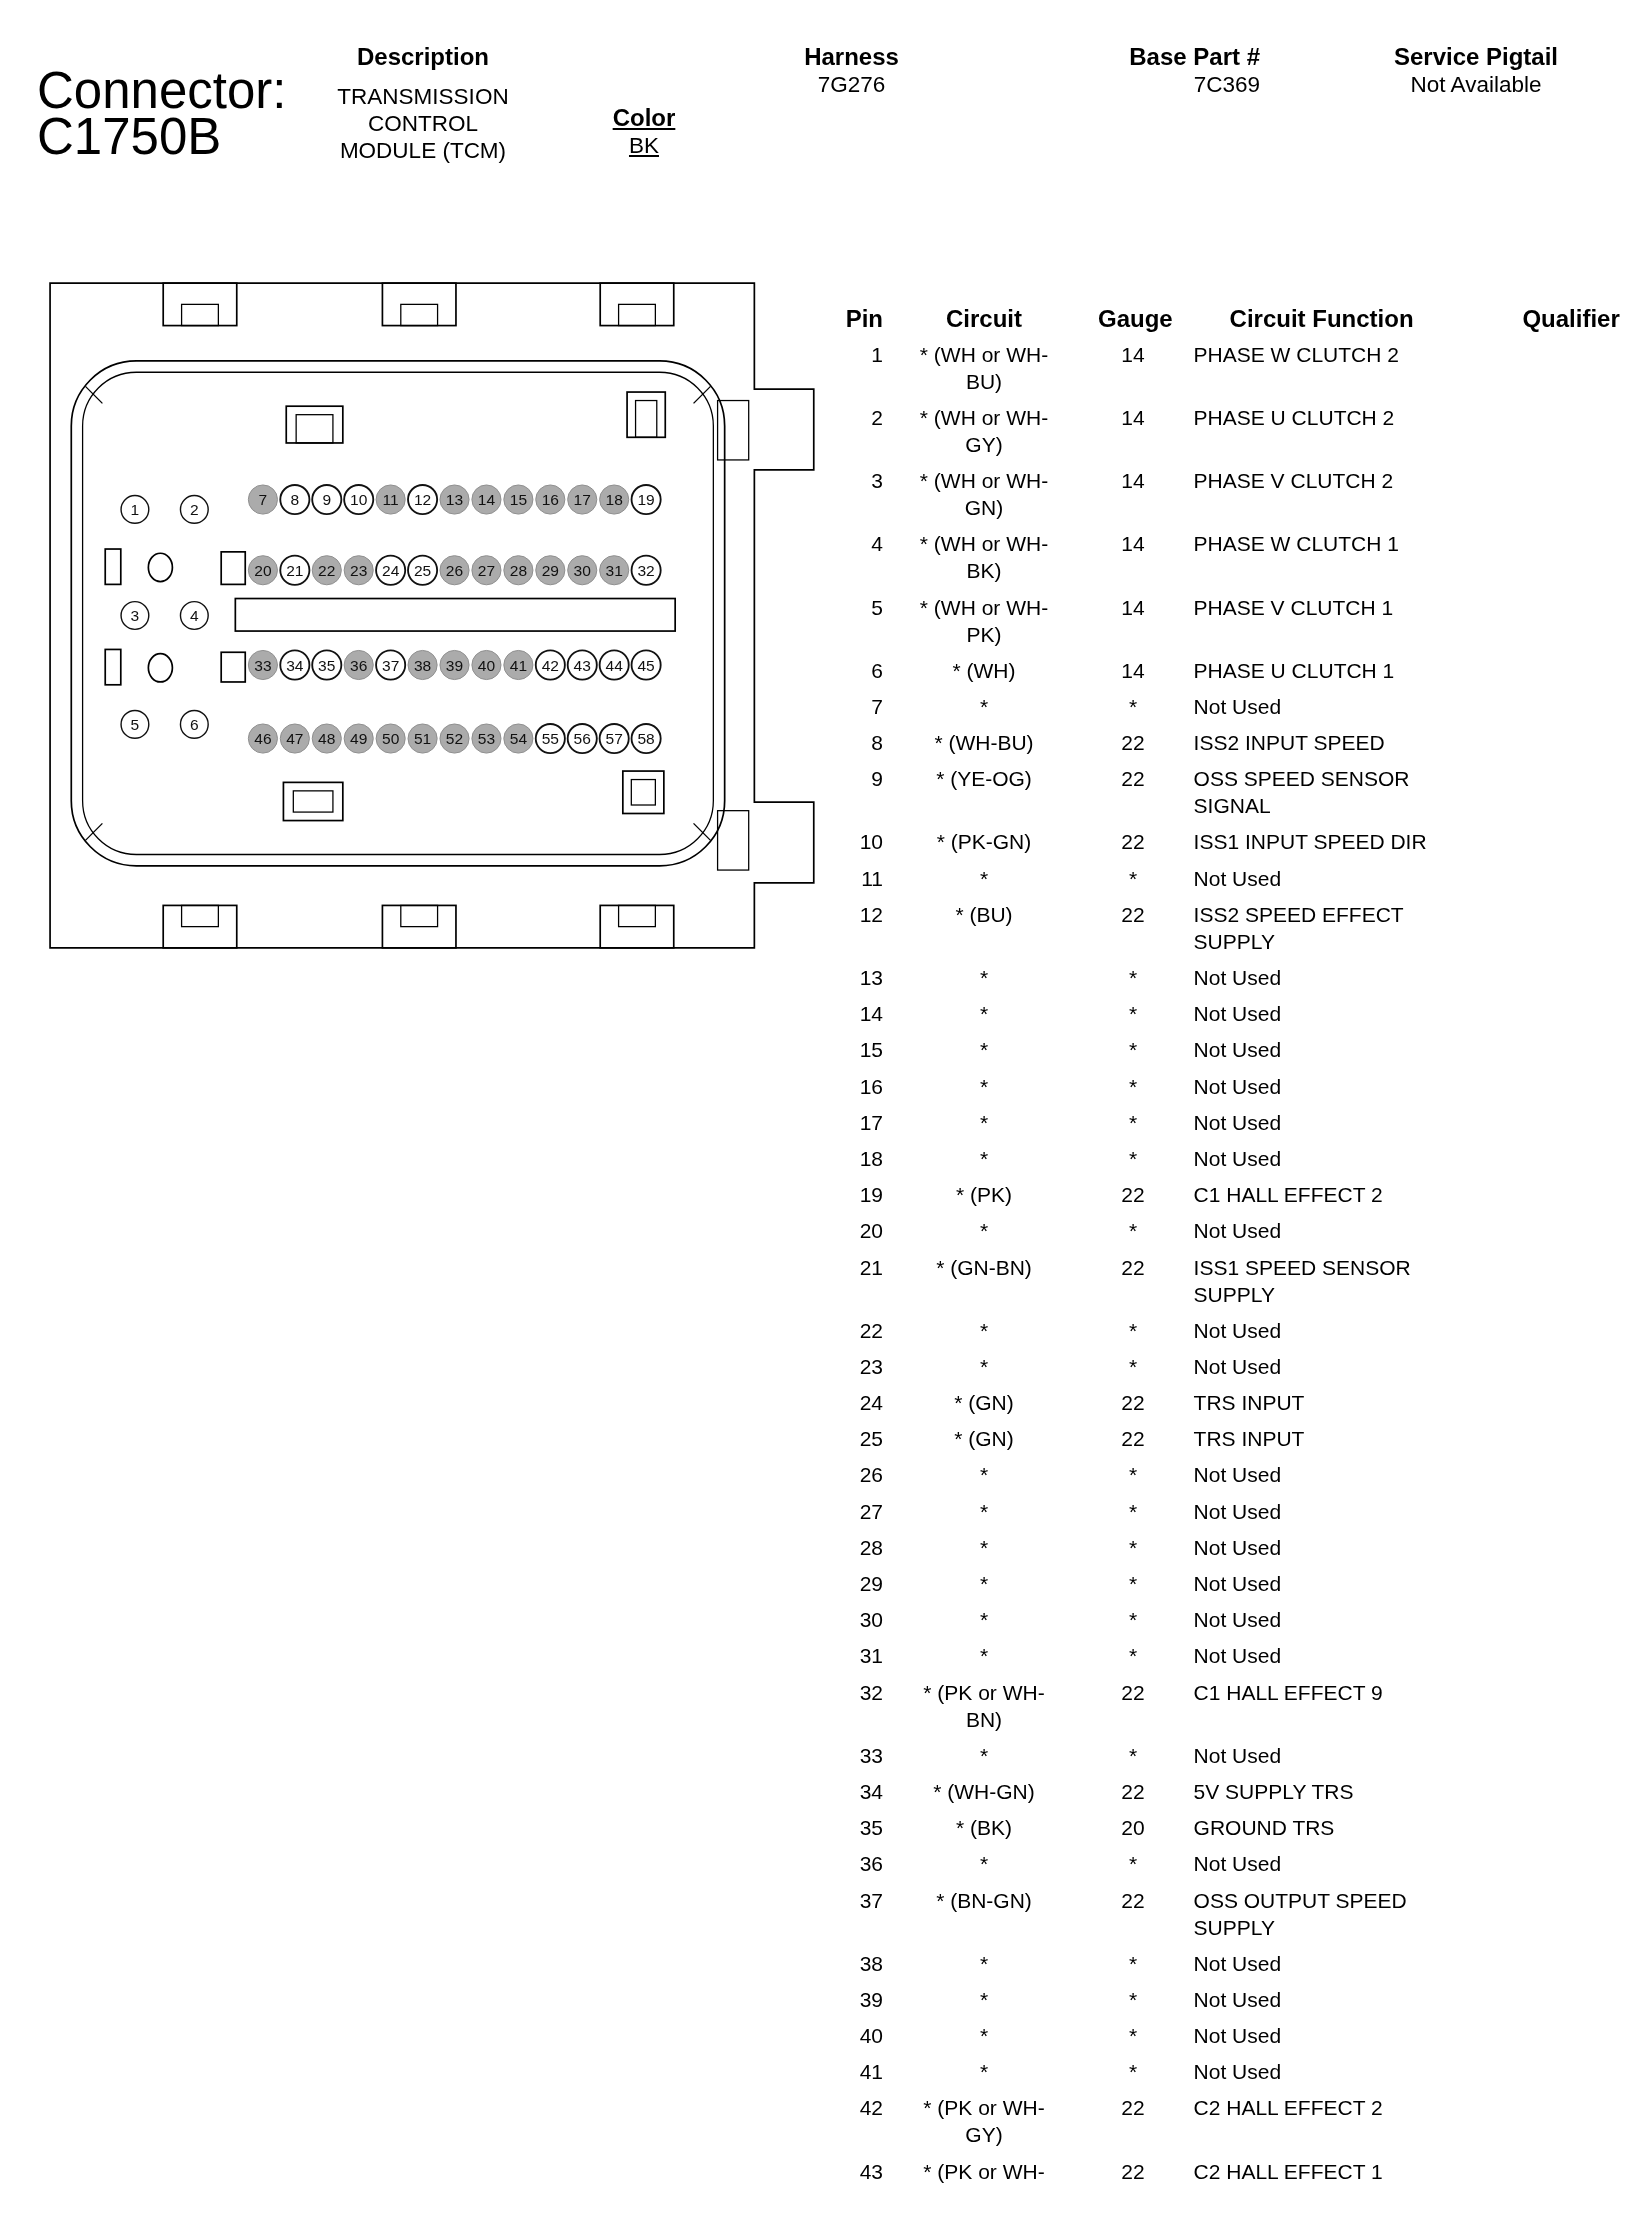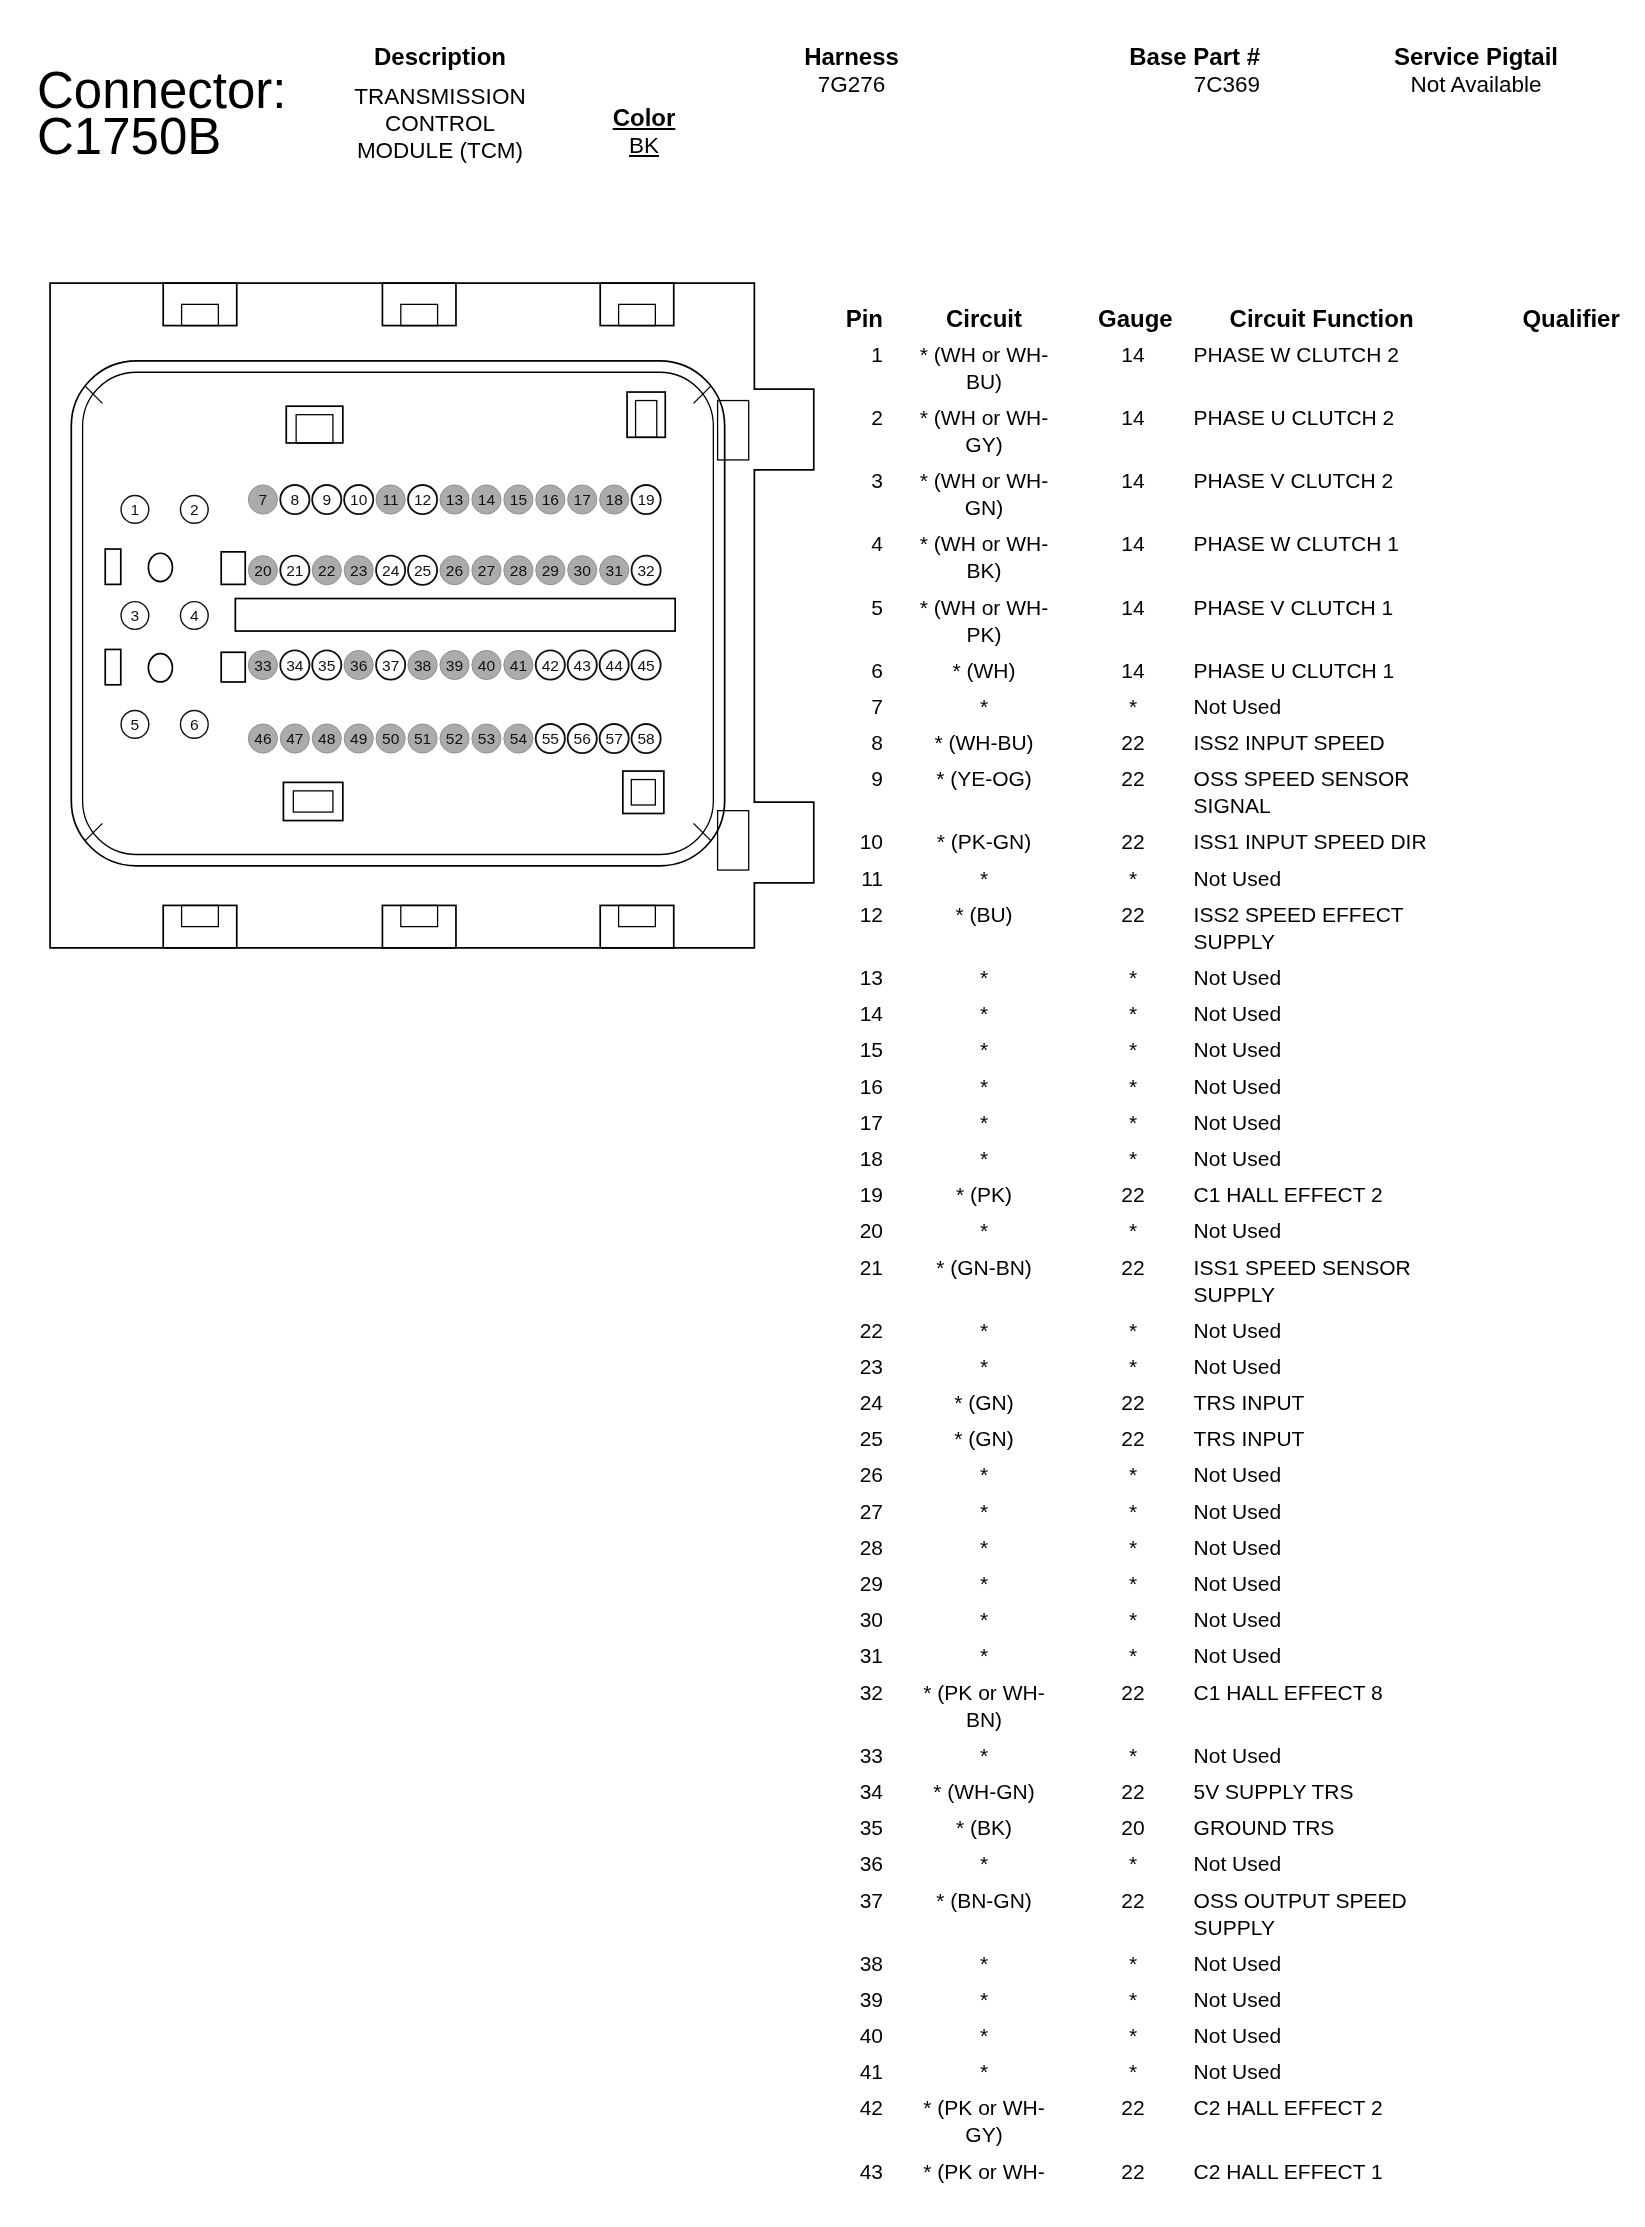--- a/index.html
+++ b/index.html
@@ -10,21 +10,21 @@
   }
 
   
   .connector-title {
     position:absolute; left:37px; top:68px;
     font-size:51px; font-weight:normal; line-height:46px;
   }
   .hdr-col { position:absolute; text-align:center; }
   .hdr-label { font-size:24px; font-weight:bold; line-height:28px; }
   .hdr-value { font-size:22.5px; line-height:27px; white-space:pre-line; }
-  .hdr-desc   { left:343px;  width:194px; top:43px; }
+  .hdr-desc   { left:326px;  width:194px; top:43px; }
   .hdr-desc .hdr-value { margin-top:12.4px; }
   .hdr-color  { left:590px;  width:108px; top:104px;text-decoration:underline; }
   .hdr-harness{ left:782px; width:139px; top:43px; }
   .hdr-base   { left:1066px; width:194px; top:43px;text-align:right; }
   .hdr-pigtail{ left:1360px; width:232px; top:43px; }
 
   
   .connector-svg { position:absolute; left:43px; top:273px; }
   .connector-svg .ln { fill:none; stroke:#000; stroke-width:1.2; }
   .connector-svg .thin { fill:none; stroke:#000; stroke-width:0.9; }
@@ -596,21 +596,21 @@
           <div class="c1">31</div>
           <div class="c2">*</div>
           <div class="c3">*</div>
           <div class="c4">Not Used</div>
           <div class="c5"></div>
         </div>
         <div class="prow">
           <div class="c1">32</div>
           <div class="c2">* (PK or WH-BN)</div>
           <div class="c3">22</div>
-          <div class="c4">C1 HALL EFFECT 8</div>
+          <div class="c4">C1 HALL EFFECT 9</div>
           <div class="c5"></div>
         </div>
         <div class="prow">
           <div class="c1">33</div>
           <div class="c2">*</div>
           <div class="c3">*</div>
           <div class="c4">Not Used</div>
           <div class="c5"></div>
         </div>
         <div class="prow">

